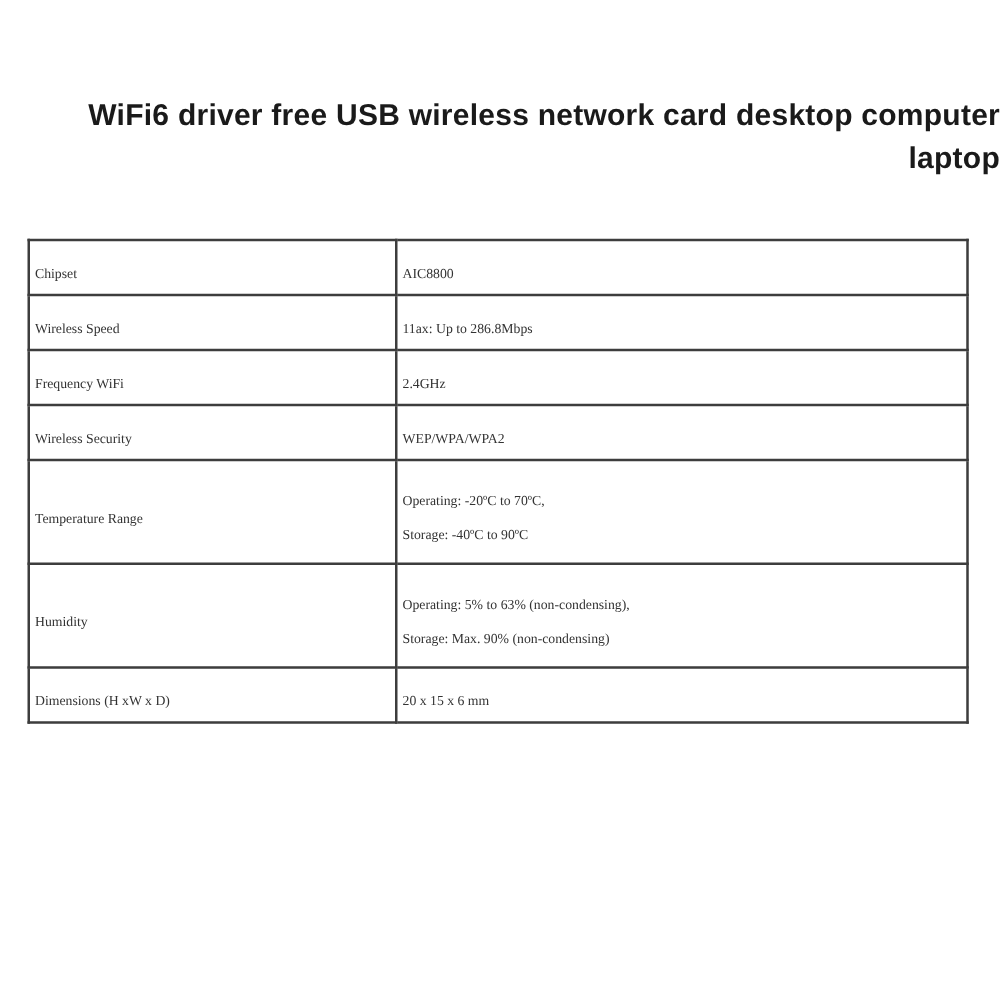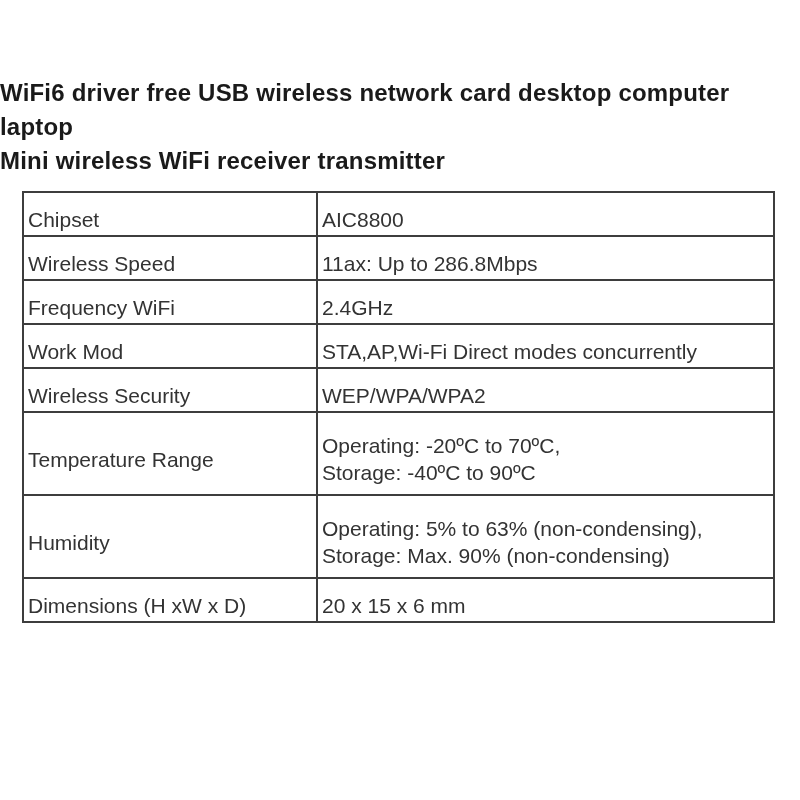--- a/index.html
+++ b/index.html
@@ -15,76 +15,72 @@
     position: relative;
     width: 800px;
     height: 800px;
     background: #ffffff;
   }
   .title-block {
     position: absolute;
     top: 76px;
     left: 0;
     width: 800px;
-    text-align: left;
+    text-align: right;
     color: #1a1a1a;
     font-size: 24px;
     font-weight: bold;
     line-height: 34px;
     letter-spacing: 0.2px;
   }
   table.spec-table {
     position: absolute;
     left: 22px;
     top: 191px;
     width: 753px;
     border-collapse: collapse;
     table-layout: fixed;
   }
   table.spec-table td {
     border: 2px solid #3d3d3d;
     color: #333333;
-    font-size: 21px;
+    font-size: 11px;
     line-height: 27px;
     padding: 13px 4px 2px 4px;
     vertical-align: middle;
     overflow: hidden;
+    font-family: Liberation Serif, serif;
   }
   td.label-cell { width: 284px; }
   tr.row-single { height: 38px; }
   tr.row-tall   { height: 83px; margin-top: 28px; }
   td.value-cell { white-space: pre-line; }
 </style>
 </head>
 <body>
 
 <div class="page">
 
   <div class="title-block">
     <div>WiFi6 driver free USB wireless network card desktop computer laptop</div>
-    <div>Mini wireless WiFi receiver transmitter</div>
   </div>
 
   <table class="spec-table">
     <tbody>
       <tr class="row-single">
         <td class="label-cell">Chipset</td>
         <td class="value-cell">AIC8800</td>
       </tr>
       <tr class="row-single">
         <td class="label-cell">Wireless Speed</td>
         <td class="value-cell">11ax: Up to 286.8Mbps</td>
       </tr>
       <tr class="row-single">
         <td class="label-cell">Frequency WiFi</td>
         <td class="value-cell">2.4GHz</td>
-      </tr>
-      <tr class="row-single">
-        <td class="label-cell">Work Mod</td>
-        <td class="value-cell">STA,AP,Wi-Fi Direct modes concurrently</td>
       </tr>
       <tr class="row-single">
         <td class="label-cell">Wireless Security</td>
         <td class="value-cell">WEP/WPA/WPA2</td>
       </tr>
       <tr class="row-tall">
         <td class="label-cell">Temperature Range</td>
         <td class="value-cell">Operating: -20ºC to 70ºC,
 Storage: -40ºC to 90ºC</td>
       </tr>

